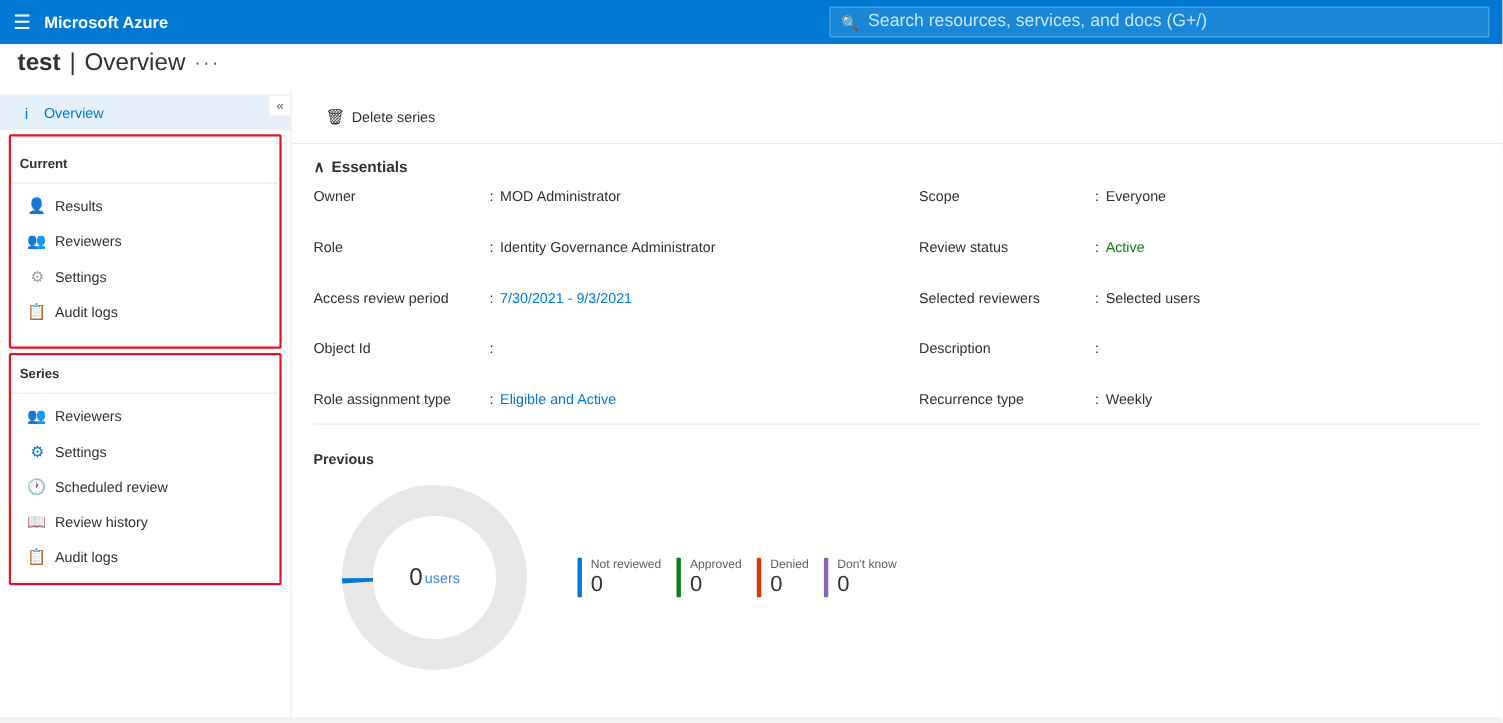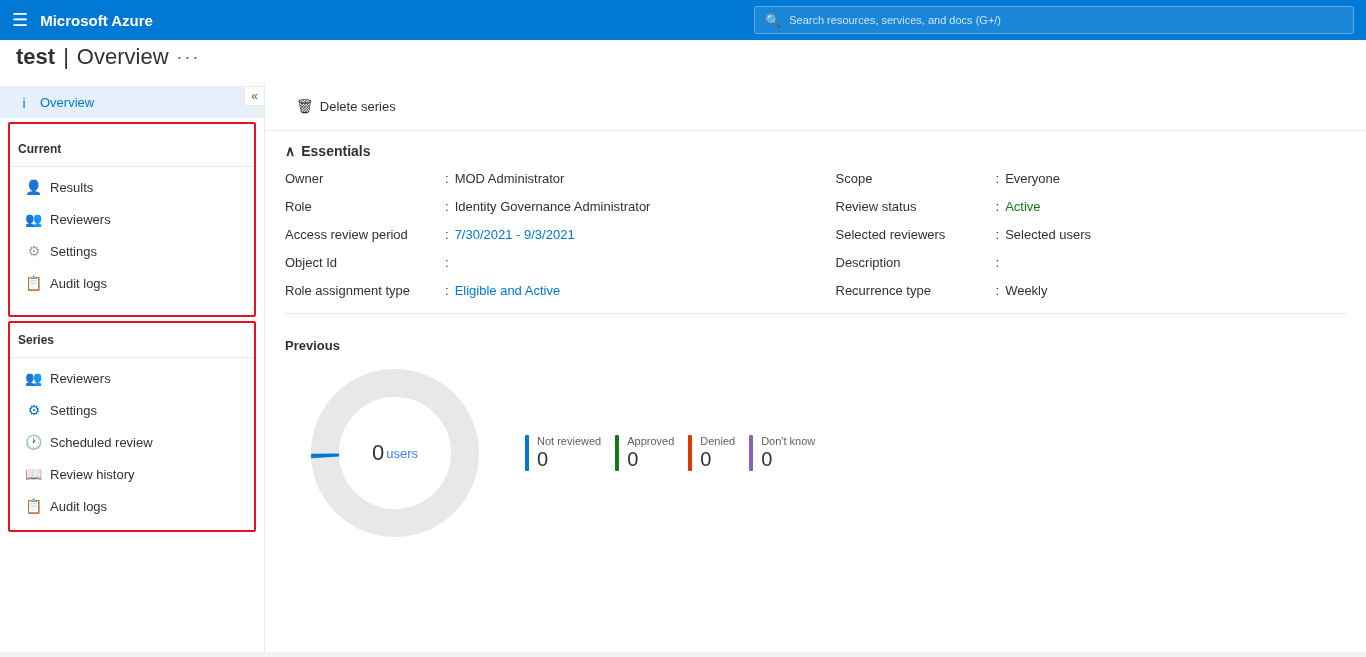--- a/index.html
+++ b/index.html
@@ -182,21 +182,21 @@
       color: #323130;
       margin-bottom: 12px;
       cursor: pointer;
     }
 
     .essentials-grid {
       display: grid;
       grid-template-columns: 1fr 1fr;
       gap: 6px 40px;
     }
-    .essentials-col { display: flex; flex-direction: column; gap: 6px; }
+    .essentials-col { display: flex; flex-direction: column; gap: 24px; }
     .essentials-row {
       display: flex;
       align-items: flex-start;
       gap: 0;
       min-height: 22px;
     }
     .essentials-key {
       min-width: 160px;
       color: #323130;
       font-size: 13px;
@@ -293,21 +293,21 @@
     }
   </style>
 </head>
 <body>
 
 <div class="topnav">
   <span class="topnav-hamburger">☰</span>
   <span class="topnav-brand">Microsoft Azure</span>
   <div class="topnav-search">
     <span class="topnav-search-icon">🔍</span>
-    <span style="color:#cce5f8;font-size:11px;">Search resources, services, and docs (G+/)</span>
+    <span style="color:#cce5f8;font-size:16px;">Search resources, services, and docs (G+/)</span>
   </div>
 </div>
 
 <div class="page-wrapper">
 
 
   <div class="page-title-row">
     <span class="page-title" style="font-weight:600;">test</span>
     <span class="page-title page-title-sep">|</span>
     <span class="page-title">Overview</span>

